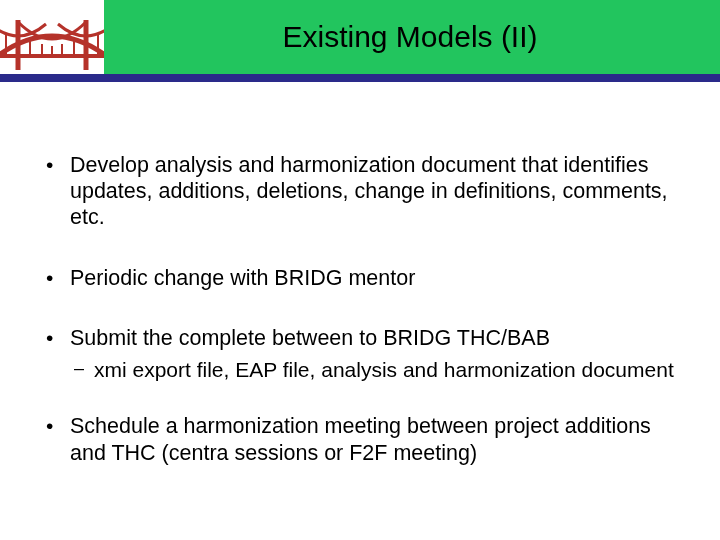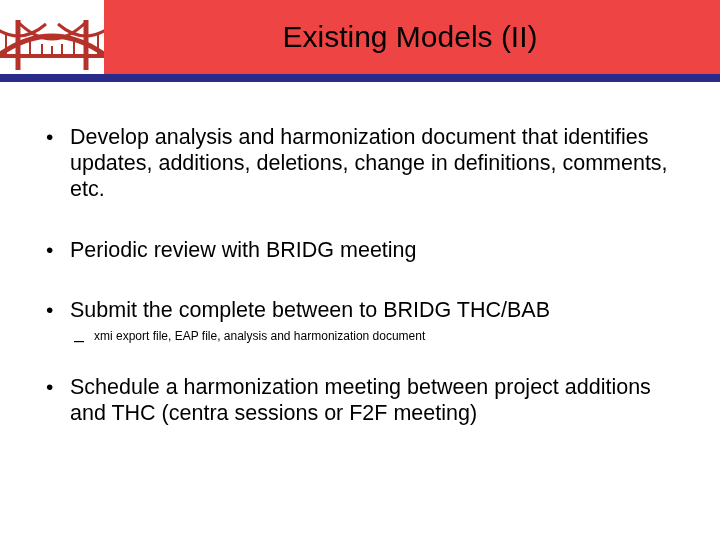--- a/index.html
+++ b/index.html
@@ -3,21 +3,21 @@
 <meta charset="utf-8">
 <style>
   * { margin: 0; padding: 0; box-sizing: border-box; }
   html, body { width: 720px; height: 540px; font-family: Arial, Helvetica, sans-serif; background: #fff; color: #000; }
   .slide { width: 720px; height: 540px; position: relative; }
 
   .header {
     position: relative;
     width: 100%;
     height: 82px;
-    background: #ef4444;
+    background: #22c55e;
   }
   .header-underline {
     position: absolute;
     left: 0; right: 0; bottom: 0;
     height: 8px;
     background: #2a2a8a;
   }
   .logo {
     position: absolute;
     left: 0; top: 0;
@@ -33,20 +33,21 @@
     display: flex;
     align-items: center;
     justify-content: center;
     font-size: 30px;
     font-weight: 400;
     color: #000;
   }
 
   .body {
     padding: 42px 42px 0 42px;
+    margin-top: 28px;
   }
   ul.top {
     list-style: none;
   }
   ul.top > li {
     position: relative;
     padding-left: 28px;
     font-size: 21.5px;
     line-height: 1.22;
     margin-bottom: 34px;
@@ -59,21 +60,21 @@
     font-size: 21px;
     line-height: 1.22;
   }
   ul.sub {
     list-style: none;
     margin-top: 6px;
   }
   ul.sub > li {
     position: relative;
     padding-left: 24px;
-    font-size: 12px;
+    font-size: 21px;
     line-height: 1.25;
   }
   ul.sub > li::before {
     content: "–";
     position: absolute;
     left: 4px;
     top: 0;
     font-size: 18px;
   }
   .li-with-sub { margin-bottom: 30px !important; }
@@ -107,21 +108,21 @@
     <div class="title">Existing Models (II)</div>
     <div class="header-underline"></div>
   </div>
 
   <div class="body">
     <ul class="top">
       <li>
         <span>Develop analysis and harmonization document that identifies updates, additions, deletions, change in definitions, comments, etc.</span>
       </li>
       <li>
-        <span>Periodic review with BRIDG meeting</span>
+        <span>Periodic change with BRIDG mentor</span>
       </li>
       <li class="li-with-sub">
         <span>Submit the complete between to BRIDG THC/BAB</span>
         <ul class="sub">
           <li>
             <span>xmi export file, EAP file, analysis and harmonization document</span>
           </li>
         </ul>
       </li>
       <li>

